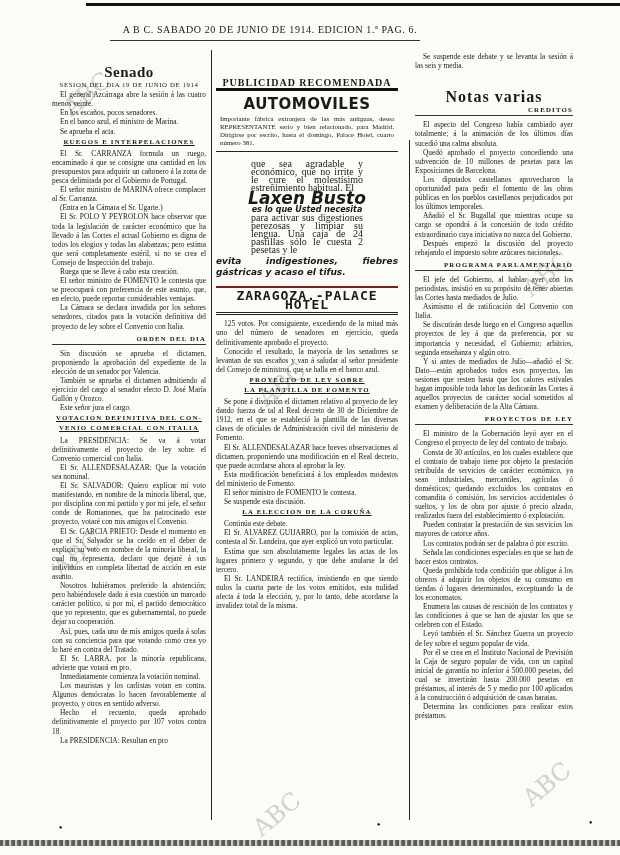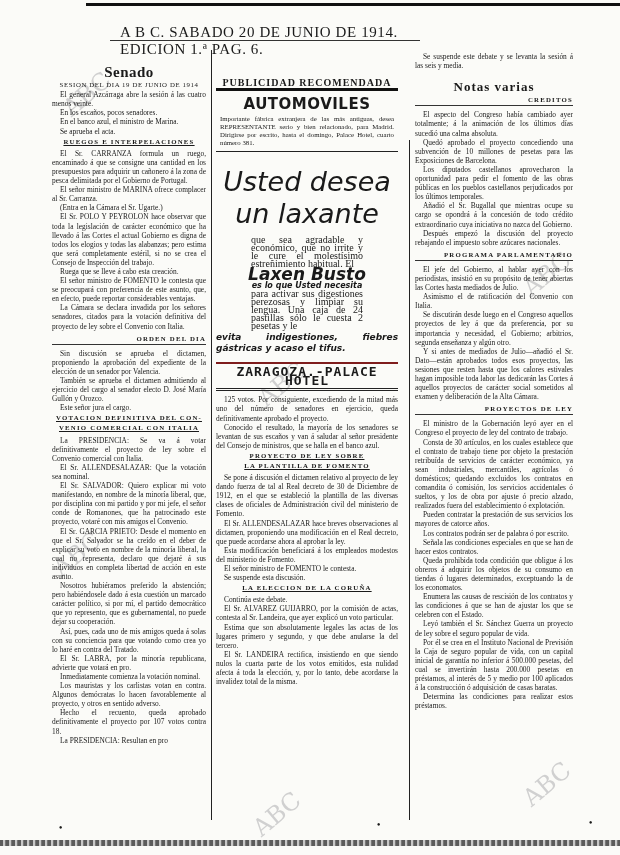--- a/index.html
+++ b/index.html
@@ -2,22 +2,22 @@
 <html><head>
 <meta charset="utf-8">
 <style>
   html, body { margin:0; padding:0; }
   body {
     width:620px; height:855px; background:#fbfbf8; position:relative; overflow:hidden;
     font-family:"DejaVu Serif", serif; color:#1a1a1a;
   }
   .toprule { position:absolute; left:86px; top:3px; width:534px; height:3px; background:#111; }
   .masthead {
-    position:absolute; left:120px; top:24px; width:300px; 
-    font-family:"Liberation Serif", serif; font-size:15px; letter-spacing:0.6px;
+    position:absolute; left:120px; top:24px; width:300px; text-align:center;
+    font-family:"Liberation Serif", serif; font-size:10px; letter-spacing:0.6px;
   }
   .masthead-rule { position:absolute; left:110px; top:40px; width:310px; height:1px; background:#333; }
   .col { position:absolute; top:48px; font-family:"Liberation Serif", serif; font-size:7.4px; line-height:9.1px; text-align:justify; }
   .col1 { left:52px; width:154px; }
   .col2 { left:216px; width:182px; }
   .col3 { left:415px; width:158px; top:52px; }
   .vrule { position:absolute; width:1px; background:#222; }
   p { margin:0; text-indent:8px; }
   .h-senado { font-size:15px; font-weight:bold; text-align:center; margin:20px 0 3px; letter-spacing:0.5px; }
   .date-line { text-align:center; font-size:6.8px; letter-spacing:0.6px; margin-bottom:1px; }
@@ -29,21 +29,21 @@
   .ad-small { font-size:6.8px; line-height:8px; padding:0 4px; }
   .ad-rule { height:1px; background:#222; margin:4px 0 8px; }
   .laxante { font-family:"DejaVu Sans", sans-serif; font-style:italic; font-size:27px; text-align:center; line-height:32px; margin:14px 0 6px; }
   .lax-body { width:112px; margin:0 auto; font-size:10px; line-height:8.1px; text-align:justify; }
   .laxen { font-family:"DejaVu Sans", sans-serif; font-style:italic; font-weight:bold; font-size:17px; text-align:center; margin:2px 0 1px; }
   .lax-mid { font-family:"DejaVu Sans", sans-serif; font-style:italic; font-weight:bold; font-size:8px; text-align:center; }
   .lax-end { font-family:"DejaVu Sans", sans-serif; font-style:italic; font-weight:bold; font-size:9px; line-height:11px; margin:2px 0 8px; }
   .negocio { border-top:1px solid #222; padding:4px 2px 2px; font-size:6.8px; line-height:8px; }
   .negocio b.big { font-family:"DejaVu Sans", sans-serif; font-size:11px; float:left; margin-right:3px; line-height:14px; }
   .hotel { border-top:2px solid #7f1d1d; border-bottom:3px double #222; font-family:"DejaVu Sans Mono", monospace; font-weight:bold; font-size:13px; text-align:center; padding:3px 0; letter-spacing:1px; margin-bottom:4px; }
-  .h-notas { font-size:13px; font-weight:bold; text-align:center; margin:12px 0 4px; letter-spacing:1px; }
+  .h-notas { font-size:16px; font-weight:bold; text-align:center; margin:22px 0 4px; letter-spacing:1px; }
   .watermark { position:absolute; font-family:"DejaVu Serif", serif; font-size:24px; color:#d0d0d0; transform:rotate(-40deg); }
   .footer-strip { position:absolute; left:0; top:840px; width:620px; height:6px; background:repeating-linear-gradient(90deg,#333 0 3px,#bbb 3px 5px,#555 5px 6px); opacity:0.8; }
   .folio { position:absolute; font-size:9px; }
 </style>
 </head>
 <body>
 
 <div class="toprule"></div>
 <div class="masthead">A B C. SABADO 20 DE JUNIO DE 1914. EDICION 1.ª PAG. 6.</div>
 <div class="masthead-rule"></div>
@@ -93,24 +93,20 @@
 </div>
 
 <div class="col col2">
   <div class="pub-title">PUBLICIDAD RECOMENDADA</div>
   <div class="pub-bar"></div>
   <div class="auto-title">AUTOMOVILES</div>
   <div class="ad-small">Importante fábrica extranjera de las más antiguas, desea REPRESENTANTE serio y bien relacionado, para Madrid. Dirigirse por escrito, hasta el domingo, Palace Hotel, cuarto número 381.</div>
   <div class="ad-rule"></div>
 
   <div>
-    <div class="laxante">
-      <span>Usted desea</span><br>
-      <span>un laxante</span>
-    </div>
     <div class="lax-body">que sea agradable y económico, que no irrite y le cure el molestísimo estreñimiento habitual. El</div>
     <div class="laxen">Laxen Busto</div>
     <div class="lax-mid">es lo que Usted necesita</div>
     <div class="lax-body">para activar sus digestiones perezosas y limpiar su lengua. Una caja de 24 pastillas sólo le cuesta 2 pesetas y le</div>
     <div class="lax-end">evita indigestiones, fiebres gástricas y acaso el tifus.</div>
   </div>
 
   <div class="hotel">ZARAGOZA.-PALACE HOTEL</div>
 
   <p>125 votos. Por consiguiente, excediendo de la mitad más uno del número de senadores en ejercicio, queda definitivamente aprobado el proyecto.</p>

